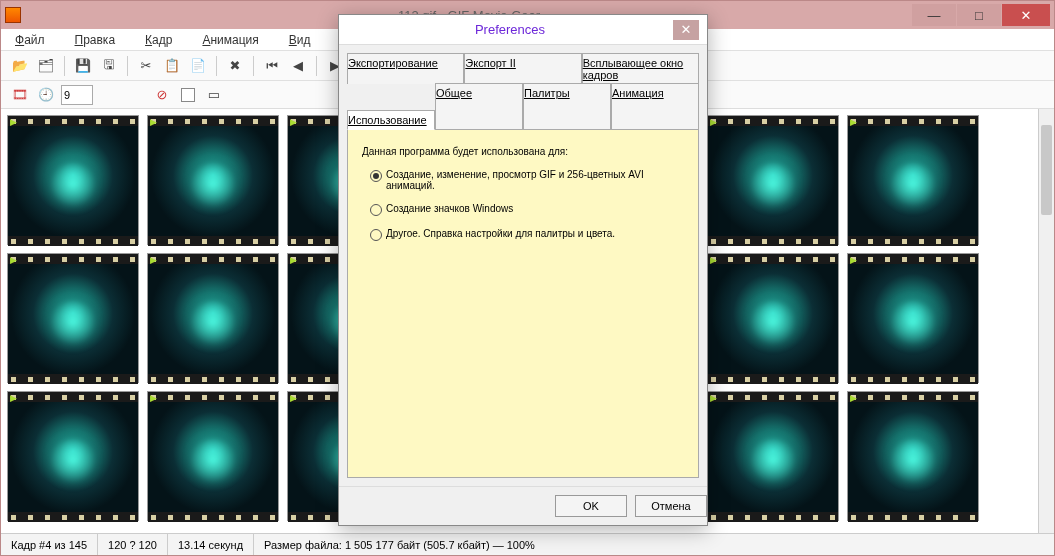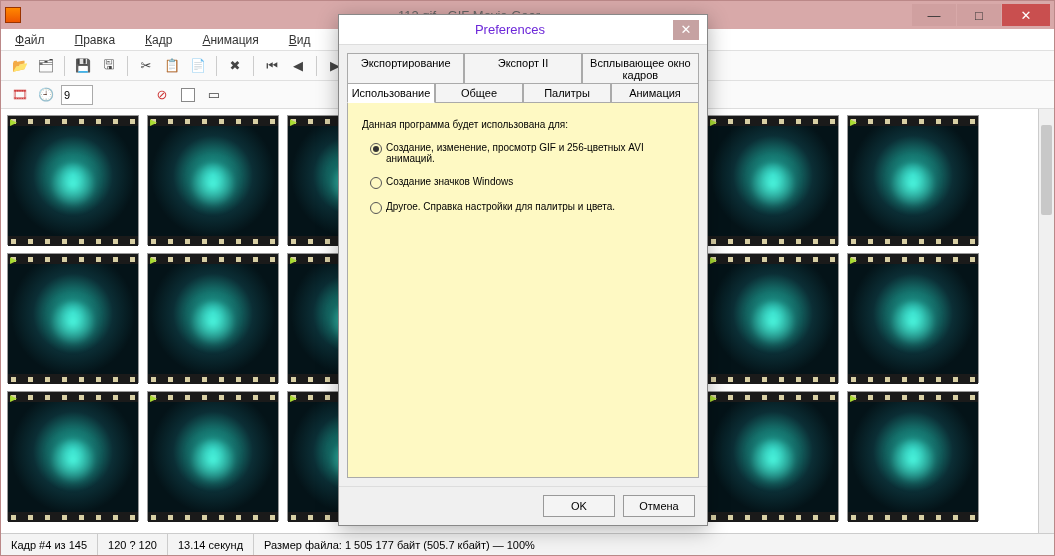--- a/index.html
+++ b/index.html
@@ -45,30 +45,30 @@
 .status-cell { padding: 0 10px; border-right: 1px solid #ccc; height: 100%; display: flex; align-items: center; }
 
 
 .dialog { position: absolute; left: 338px; top: 14px; width: 370px; height: 512px; background: #f0f0f0; border: 1px solid #888; box-shadow: 0 4px 20px rgba(0,0,0,0.3); z-index: 100; display: flex; flex-direction: column; }
 .dialog-titlebar { height: 30px; background: #fff; display: flex; align-items: center; padding: 0 8px; border-bottom: 1px solid #ddd; }
 .dialog-title { flex: 1; text-align: center; color: #6d28d9; font-size: 13px; }
 .dialog-close { width: 26px; height: 20px; background: #c6a2a2; color: #fff; display: flex; align-items: center; justify-content: center; font-size: 13px; }
 
 .tabs-wrap { padding: 8px 8px 0; }
 .tab-row { display: flex; }
-.tab { border: 1px solid #aaa; padding: 3px 0; font-size: 11px; background: #f4f4f4; text-align: center; flex: 1; margin-bottom: -1px; }
-.tab.active { background: #fff; border-bottom: 1px solid #fff; position: relative; z-index: 2; }
+.tab { border: 1px solid #aaa; padding: 3px 0; font-size: 11px; background: #f4f4f4; text-align: left; flex: 1; margin-bottom: -1px; text-decoration: underline; }
+.tab.active { background: #fff; border-bottom: 1px solid #fff; position: relative; z-index: 2; margin-top: 27px; }
 .tab-row.top .tab { border-bottom: none; }
 .tab-panel { background: #fef9c3; border: 1px solid #aaa; flex: 1; margin: 0 8px 8px; padding: 16px 14px; font-size: 10px; }
 .tab-panel .intro { margin-bottom: 12px; }
 .radio-row { display: flex; align-items: flex-start; gap: 4px; margin-bottom: 12px; padding-left: 8px; }
 .radio { width: 12px; height: 12px; border: 1px solid #555; border-radius: 50%; margin-top: 1px; flex-shrink: 0; position: relative; }
 .radio.checked::after { content:""; position:absolute; left:2px; top:2px; width:6px; height:6px; background:#333; border-radius:50%; }
 
-.dialog-buttons { padding: 8px 12px; display: flex; justify-content: flex-end; gap: 8px; border-top: 1px solid #ddd; background:#f0f0f0; }
+.dialog-buttons { padding: 8px 0; display: flex; justify-content: flex-end; gap: 8px; border-top: 1px solid #ddd; background:#f0f0f0; }
 .dlg-btn { min-width: 72px; height: 22px; border: 1px solid #999; background: #f4f4f4; font-size: 11px; display:flex; align-items:center; justify-content:center; }
 
 .ico { font-family: "Segoe UI Symbol", sans-serif; }
 </style>
 </head>
 <body>
 
 <div class="main-window">
 
   <div class="titlebar">

